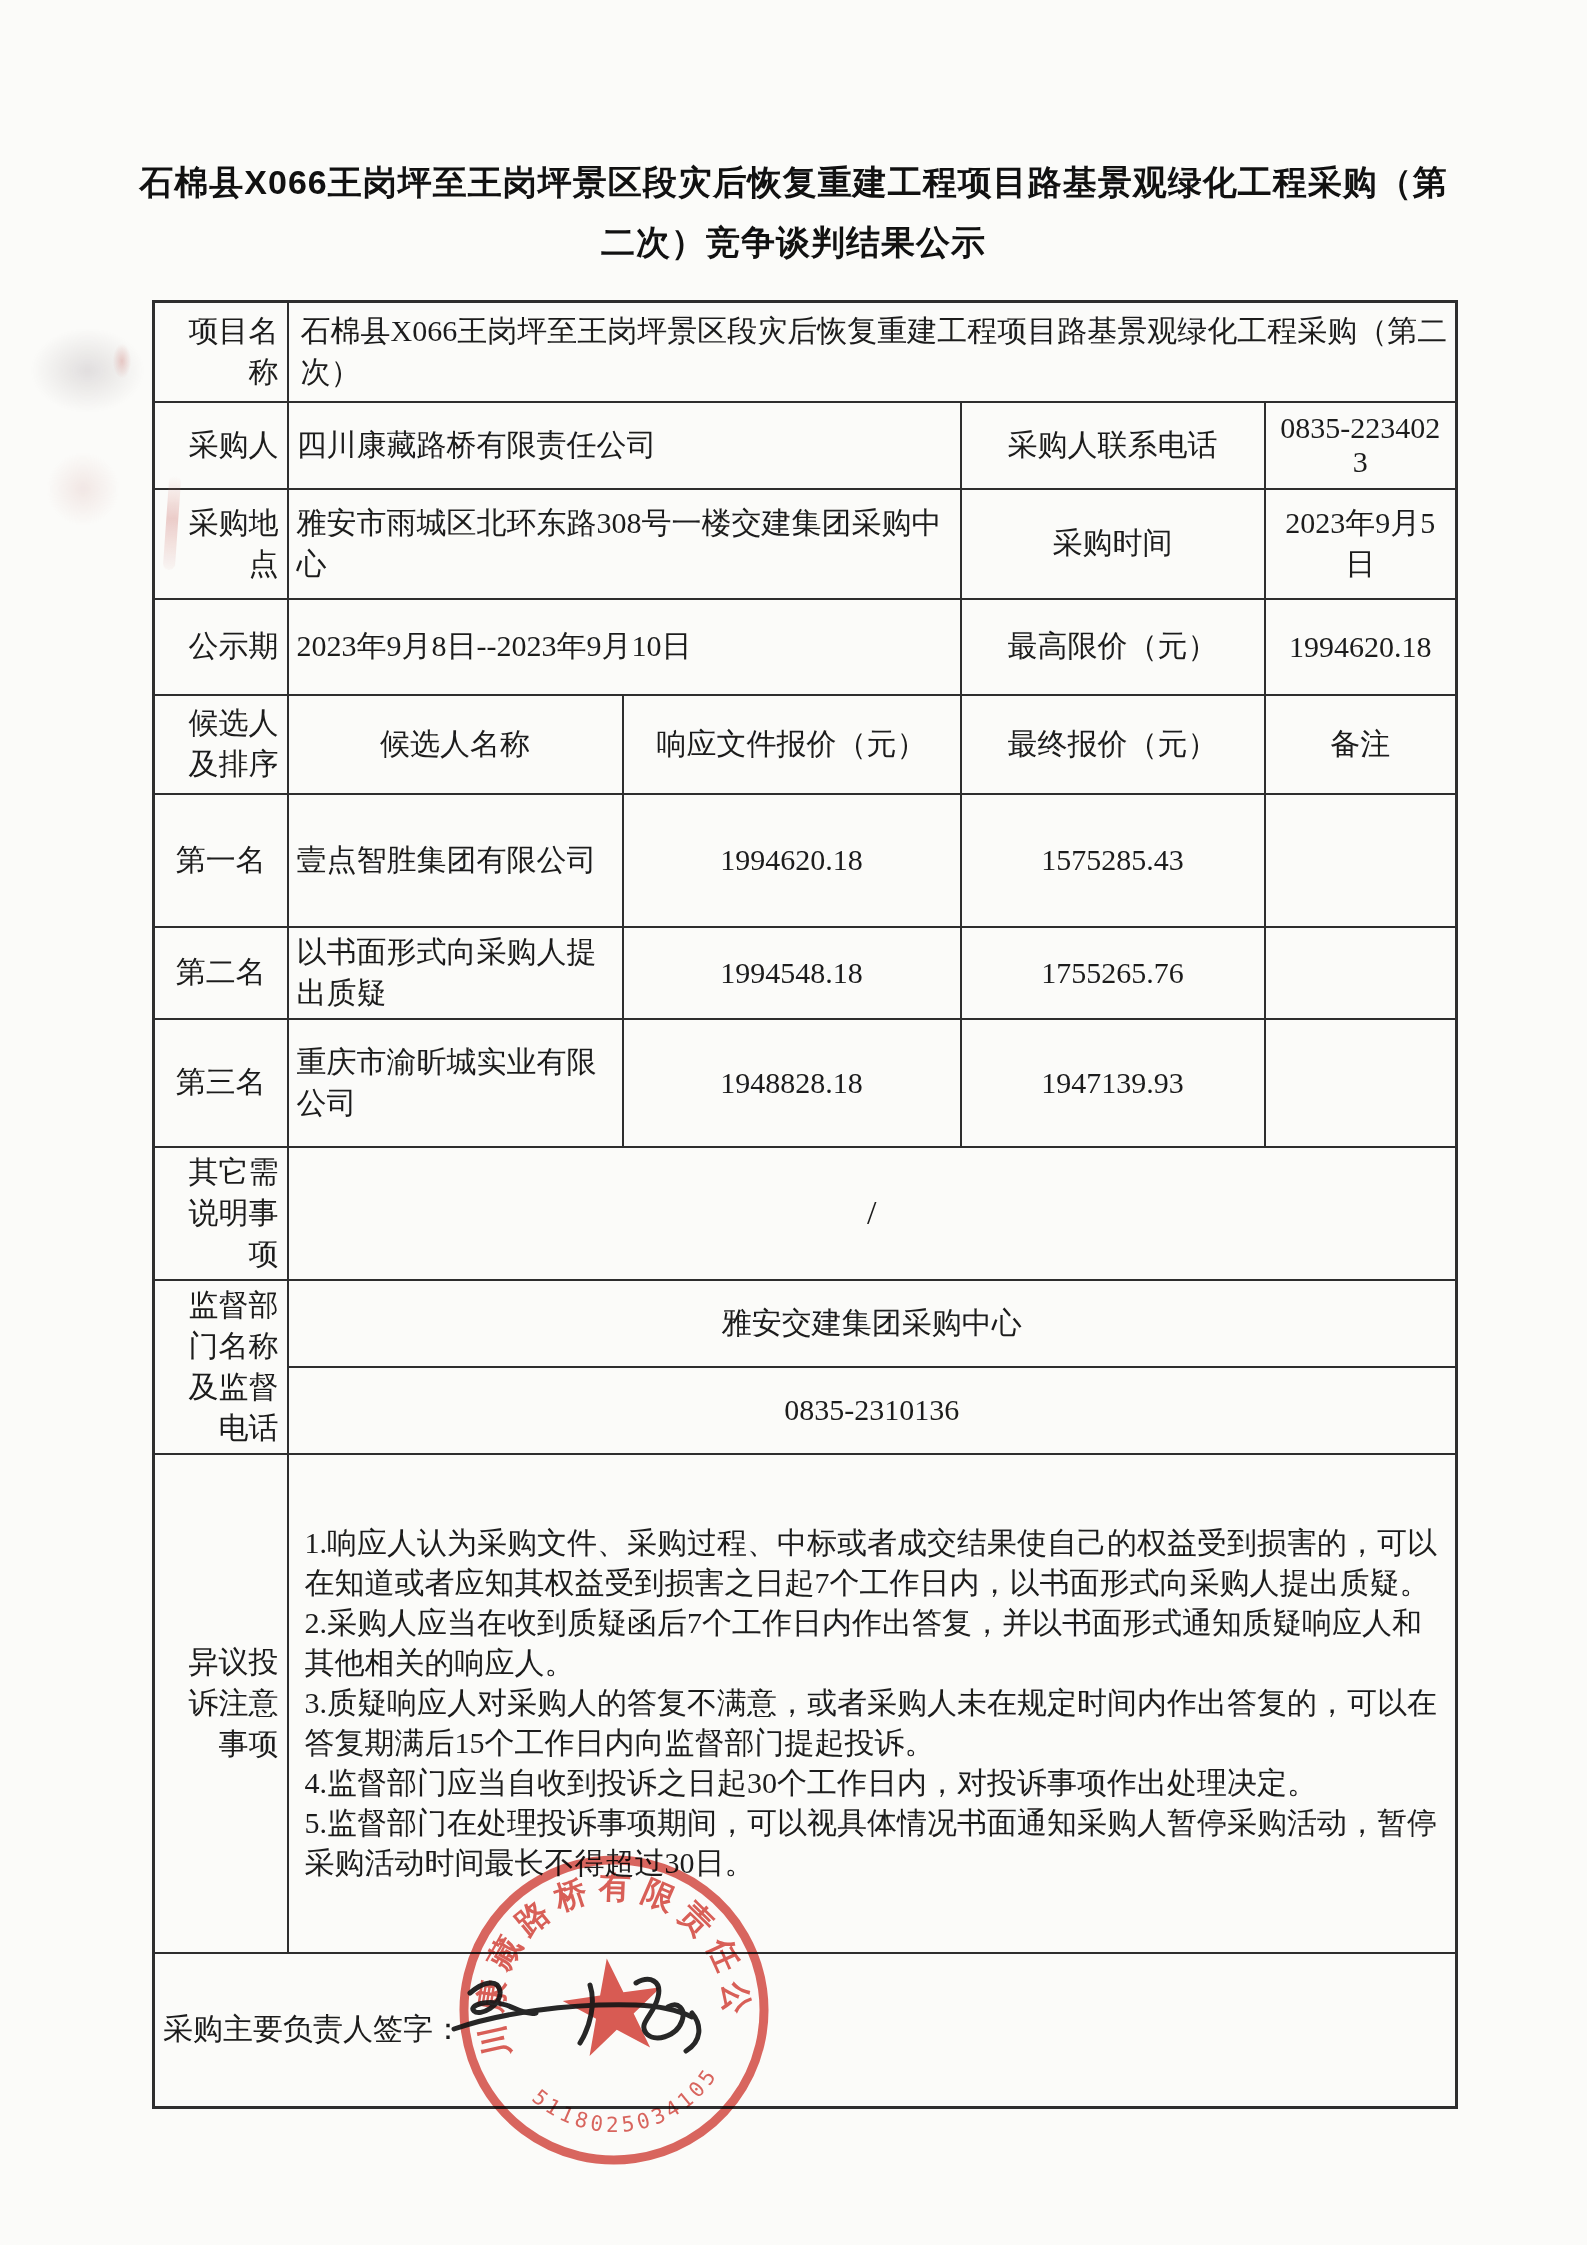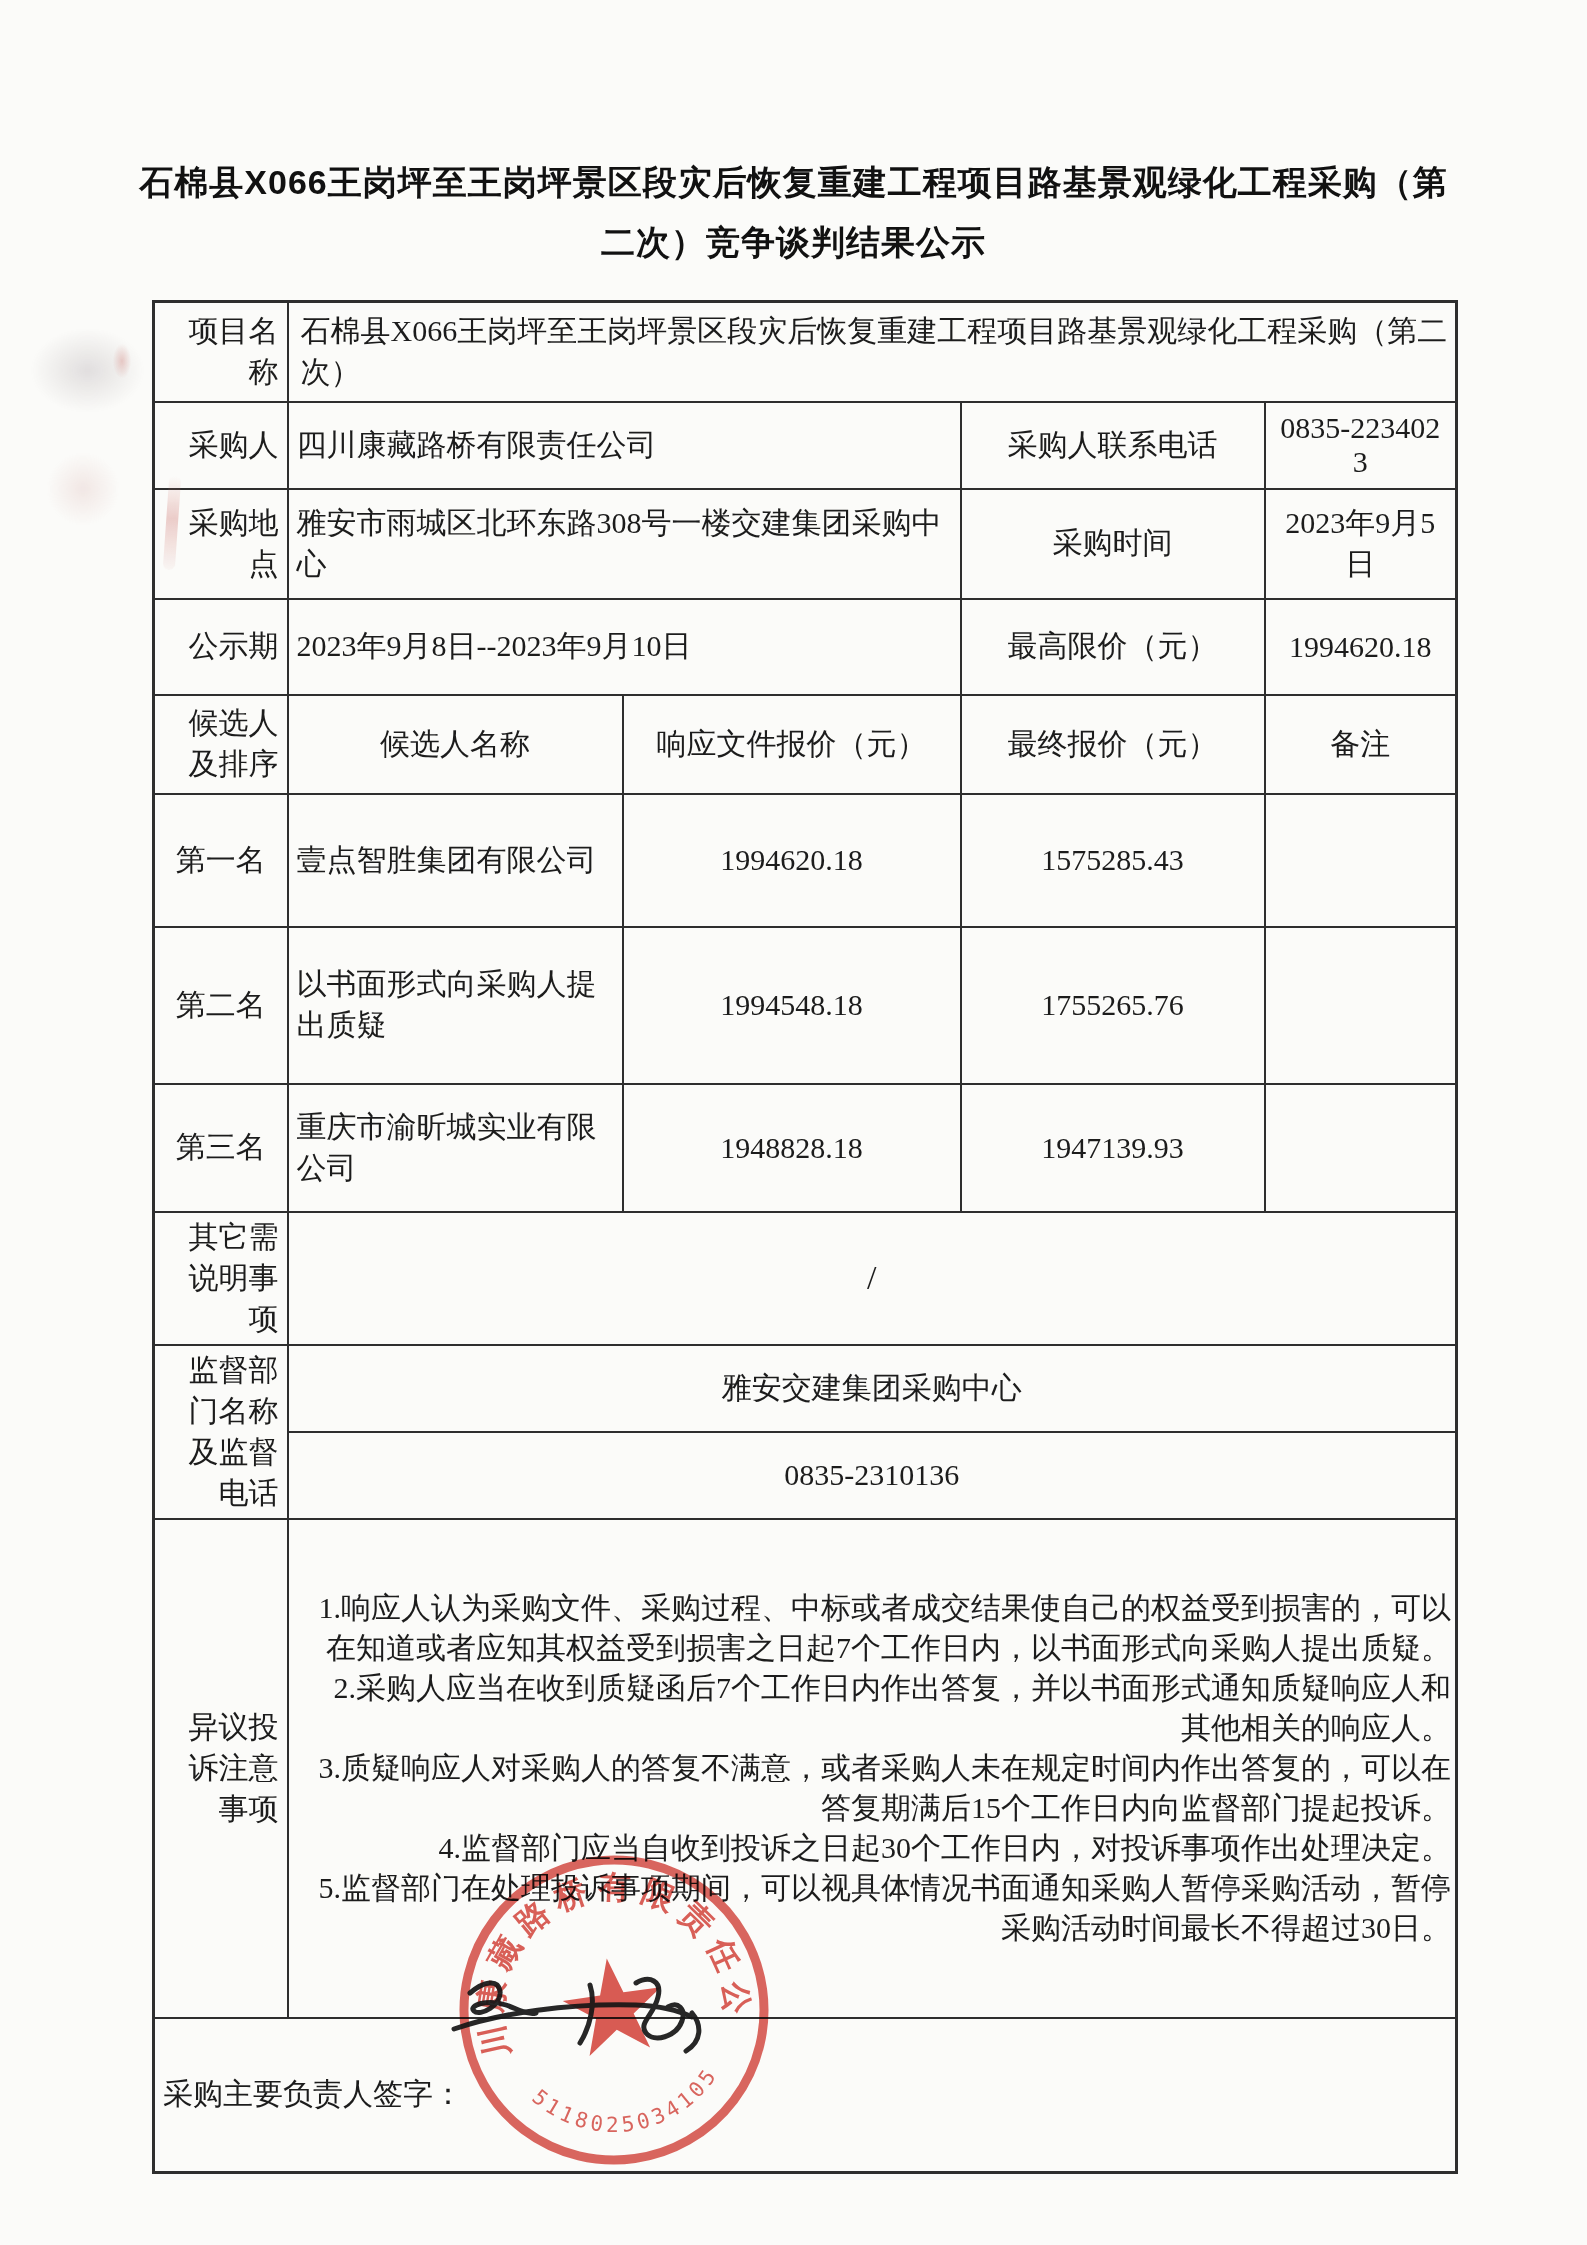--- a/index.html
+++ b/index.html
@@ -39,21 +39,21 @@
     padding:4px 8px;
     overflow:hidden;
     word-break:break-all;
   }
   td.lbl{font-size:29px;text-align:right;padding:4px 5px;}
   td.lbl-left{font-size:29px;text-align:right;padding:4px 5px;}
   td.val-left{text-align:left;padding:6px 4px 6px 12px;}
   td.val-center{text-align:center;border-radius:8px;}
   td.big-cell{text-align:left;padding:6px 4px 6px 12px;}
   .notice-wrap{font-size:30px;line-height:40px;padding:2px 2px 2px 8px;text-align:left;}
-  .notice-wrap div{margin:0;text-align:right;}
+  .notice-wrap div{margin:0;}
   td.sign-cell{text-align:left;padding-left:14px;font-size:30px;}
 
   
   .seal{
     position:absolute;left:449px;top:1845px;width:330px;height:330px;
     mix-blend-mode:multiply;
   }
   .signature{
     position:absolute;left:440px;top:1955px;width:300px;height:115px;
   }
@@ -125,21 +125,21 @@
     </tr>
 
     <tr style="height:133px">
       <td class="val-center">第一名</td>
       <td class="val-left">壹点智胜集团有限公司</td>
       <td class="val-center">1994620.18</td>
       <td class="val-center">1575285.43</td>
       <td class="val-center"></td>
     </tr>
 
-    <tr style="height:157px">
+    <tr style="height:92px">
       <td class="val-center">第二名</td>
       <td class="val-left">以书面形式向采购人提出质疑</td>
       <td class="val-center">1994548.18</td>
       <td class="val-center">1755265.76</td>
       <td class="val-center"></td>
     </tr>
 
     <tr style="height:128px">
       <td class="val-center">第三名</td>
       <td class="val-left">重庆市渝昕城实业有限公司</td>

